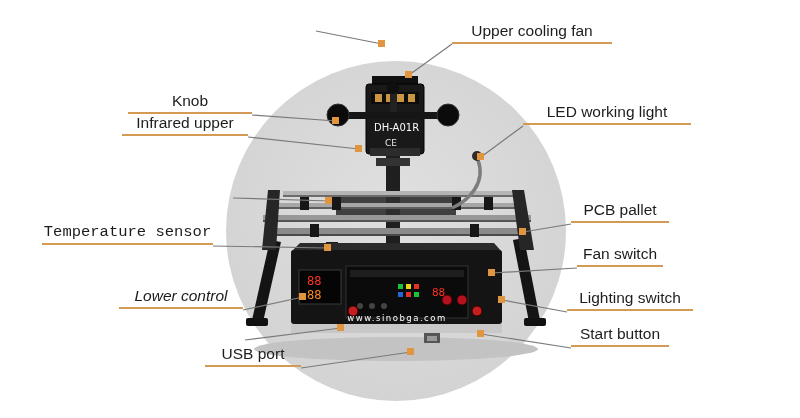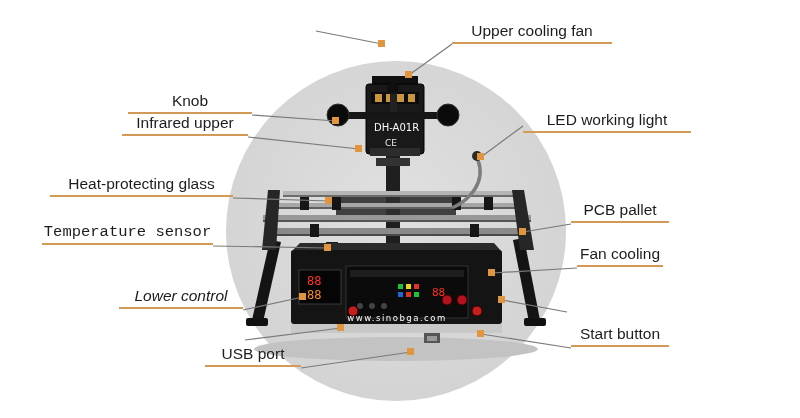--- a/index.html
+++ b/index.html
@@ -159,22 +159,22 @@
       <rect x="498" y="296" width="7" height="7"></rect>
       <rect x="337" y="324" width="7" height="7"></rect>
       <rect x="477" y="330" width="7" height="7"></rect>
       <rect x="407" y="348" width="7" height="7"></rect>
     </g>
   </svg>
 
   <div class="label" style="left:452px; top:22px; width:160px;"><span>Upper cooling fan</span></div>
   <div class="label" style="left:128px; top:92px; width:124px;"><span>Knob</span></div>
   <div class="label" style="left:122px; top:114px;width:126px;"><span>Infrared upper</span></div>
-  <div class="label" style="left:523px; top:103px;width:168px;margin-top:8px;"><span>LED working light</span></div>
-  <div class="label" style="left:50px;  top:175px;width:183px;"><span>Heat-protecting glass</span></div>
+  <div class="label" style="left:523px; top:103px;width:168px;"><span>LED working light</span></div>
   <div class="label" style="left:42px;  top:223px;width:171px;font-family:Liberation Mono, monospace;"><span>Temperature sensor</span></div>
   <div class="label" style="left:571px; top:201px;width:98px;"><span>PCB pallet</span></div>
-  <div class="label" style="left:577px; top:245px;width:86px;"><span>Fan cooling</span></div>
+  <div class="label" style="left:577px; top:245px;width:86px;"><span>Fan switch</span></div>
   <div class="label" style="left:119px; top:287px;width:124px;font-style:italic;"><span>Lower control</span></div>
+  <div class="label" style="left:567px; top:289px;width:126px;"><span>Lighting switch</span></div>
   <div class="label" style="left:571px; top:325px;width:98px;"><span>Start button</span></div>
   <div class="label" style="left:205px; top:345px;width:96px;"><span>USB port</span></div>
 
 </div>
 
 </body></html>

